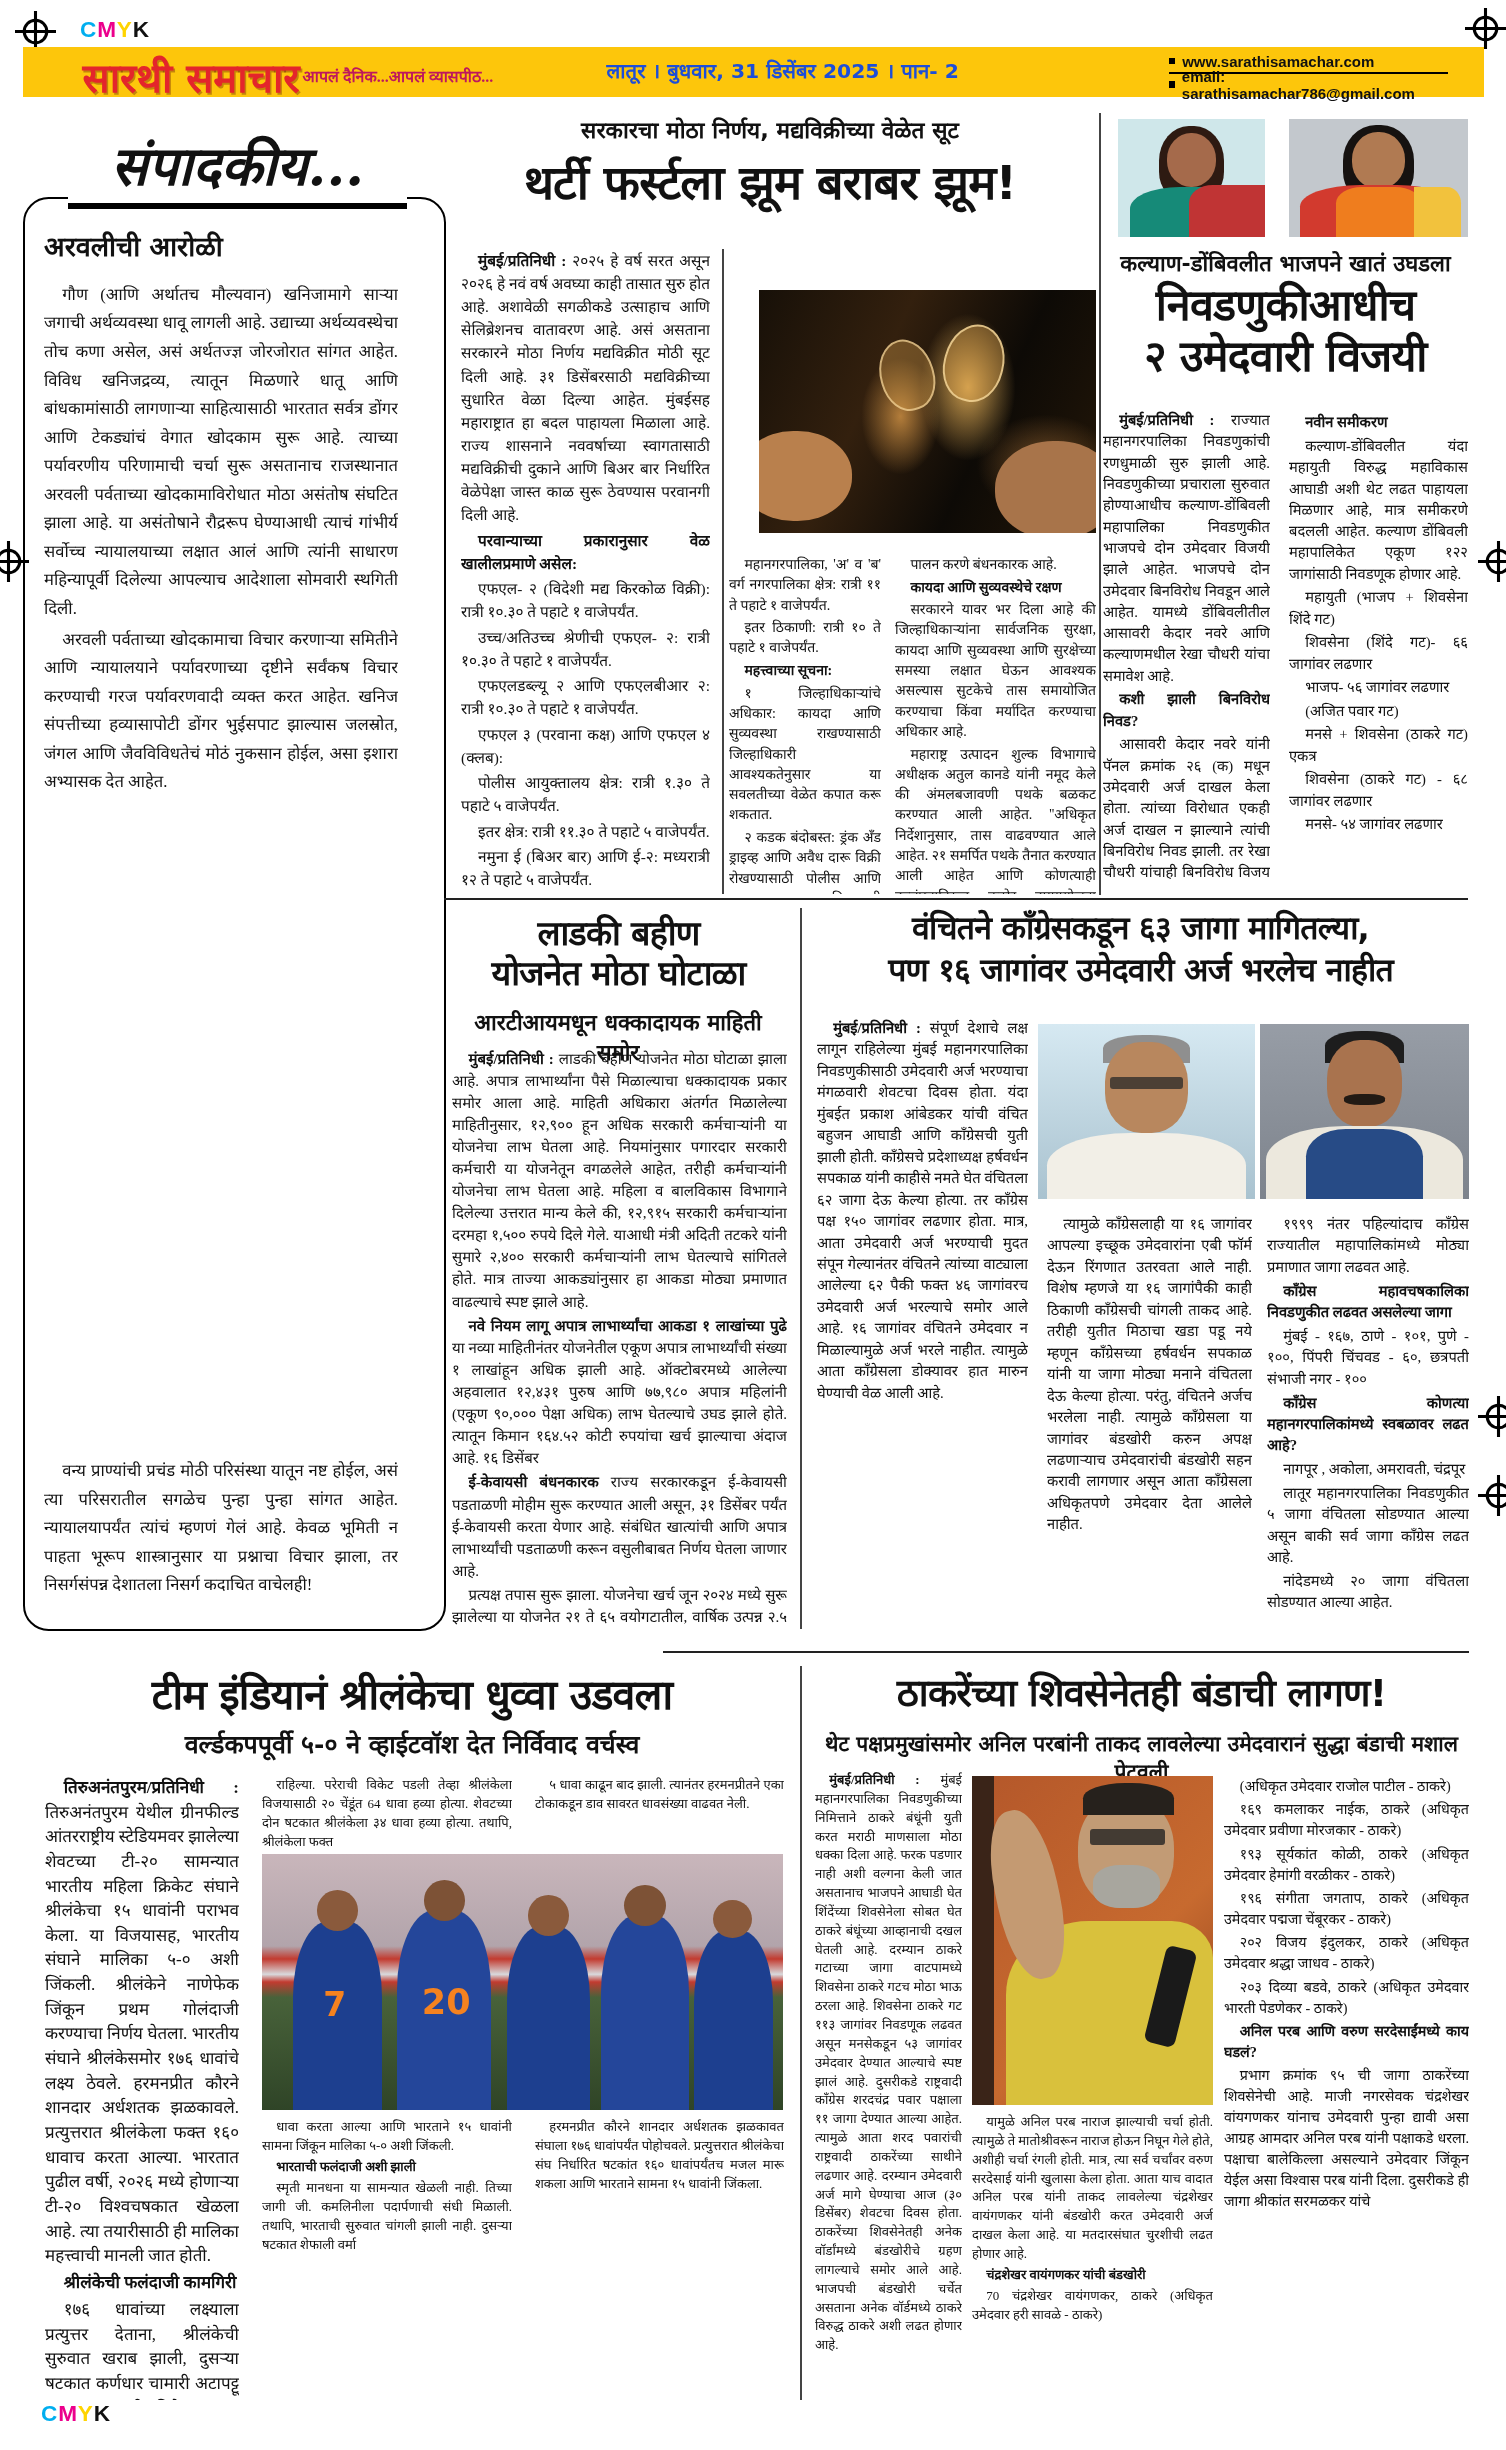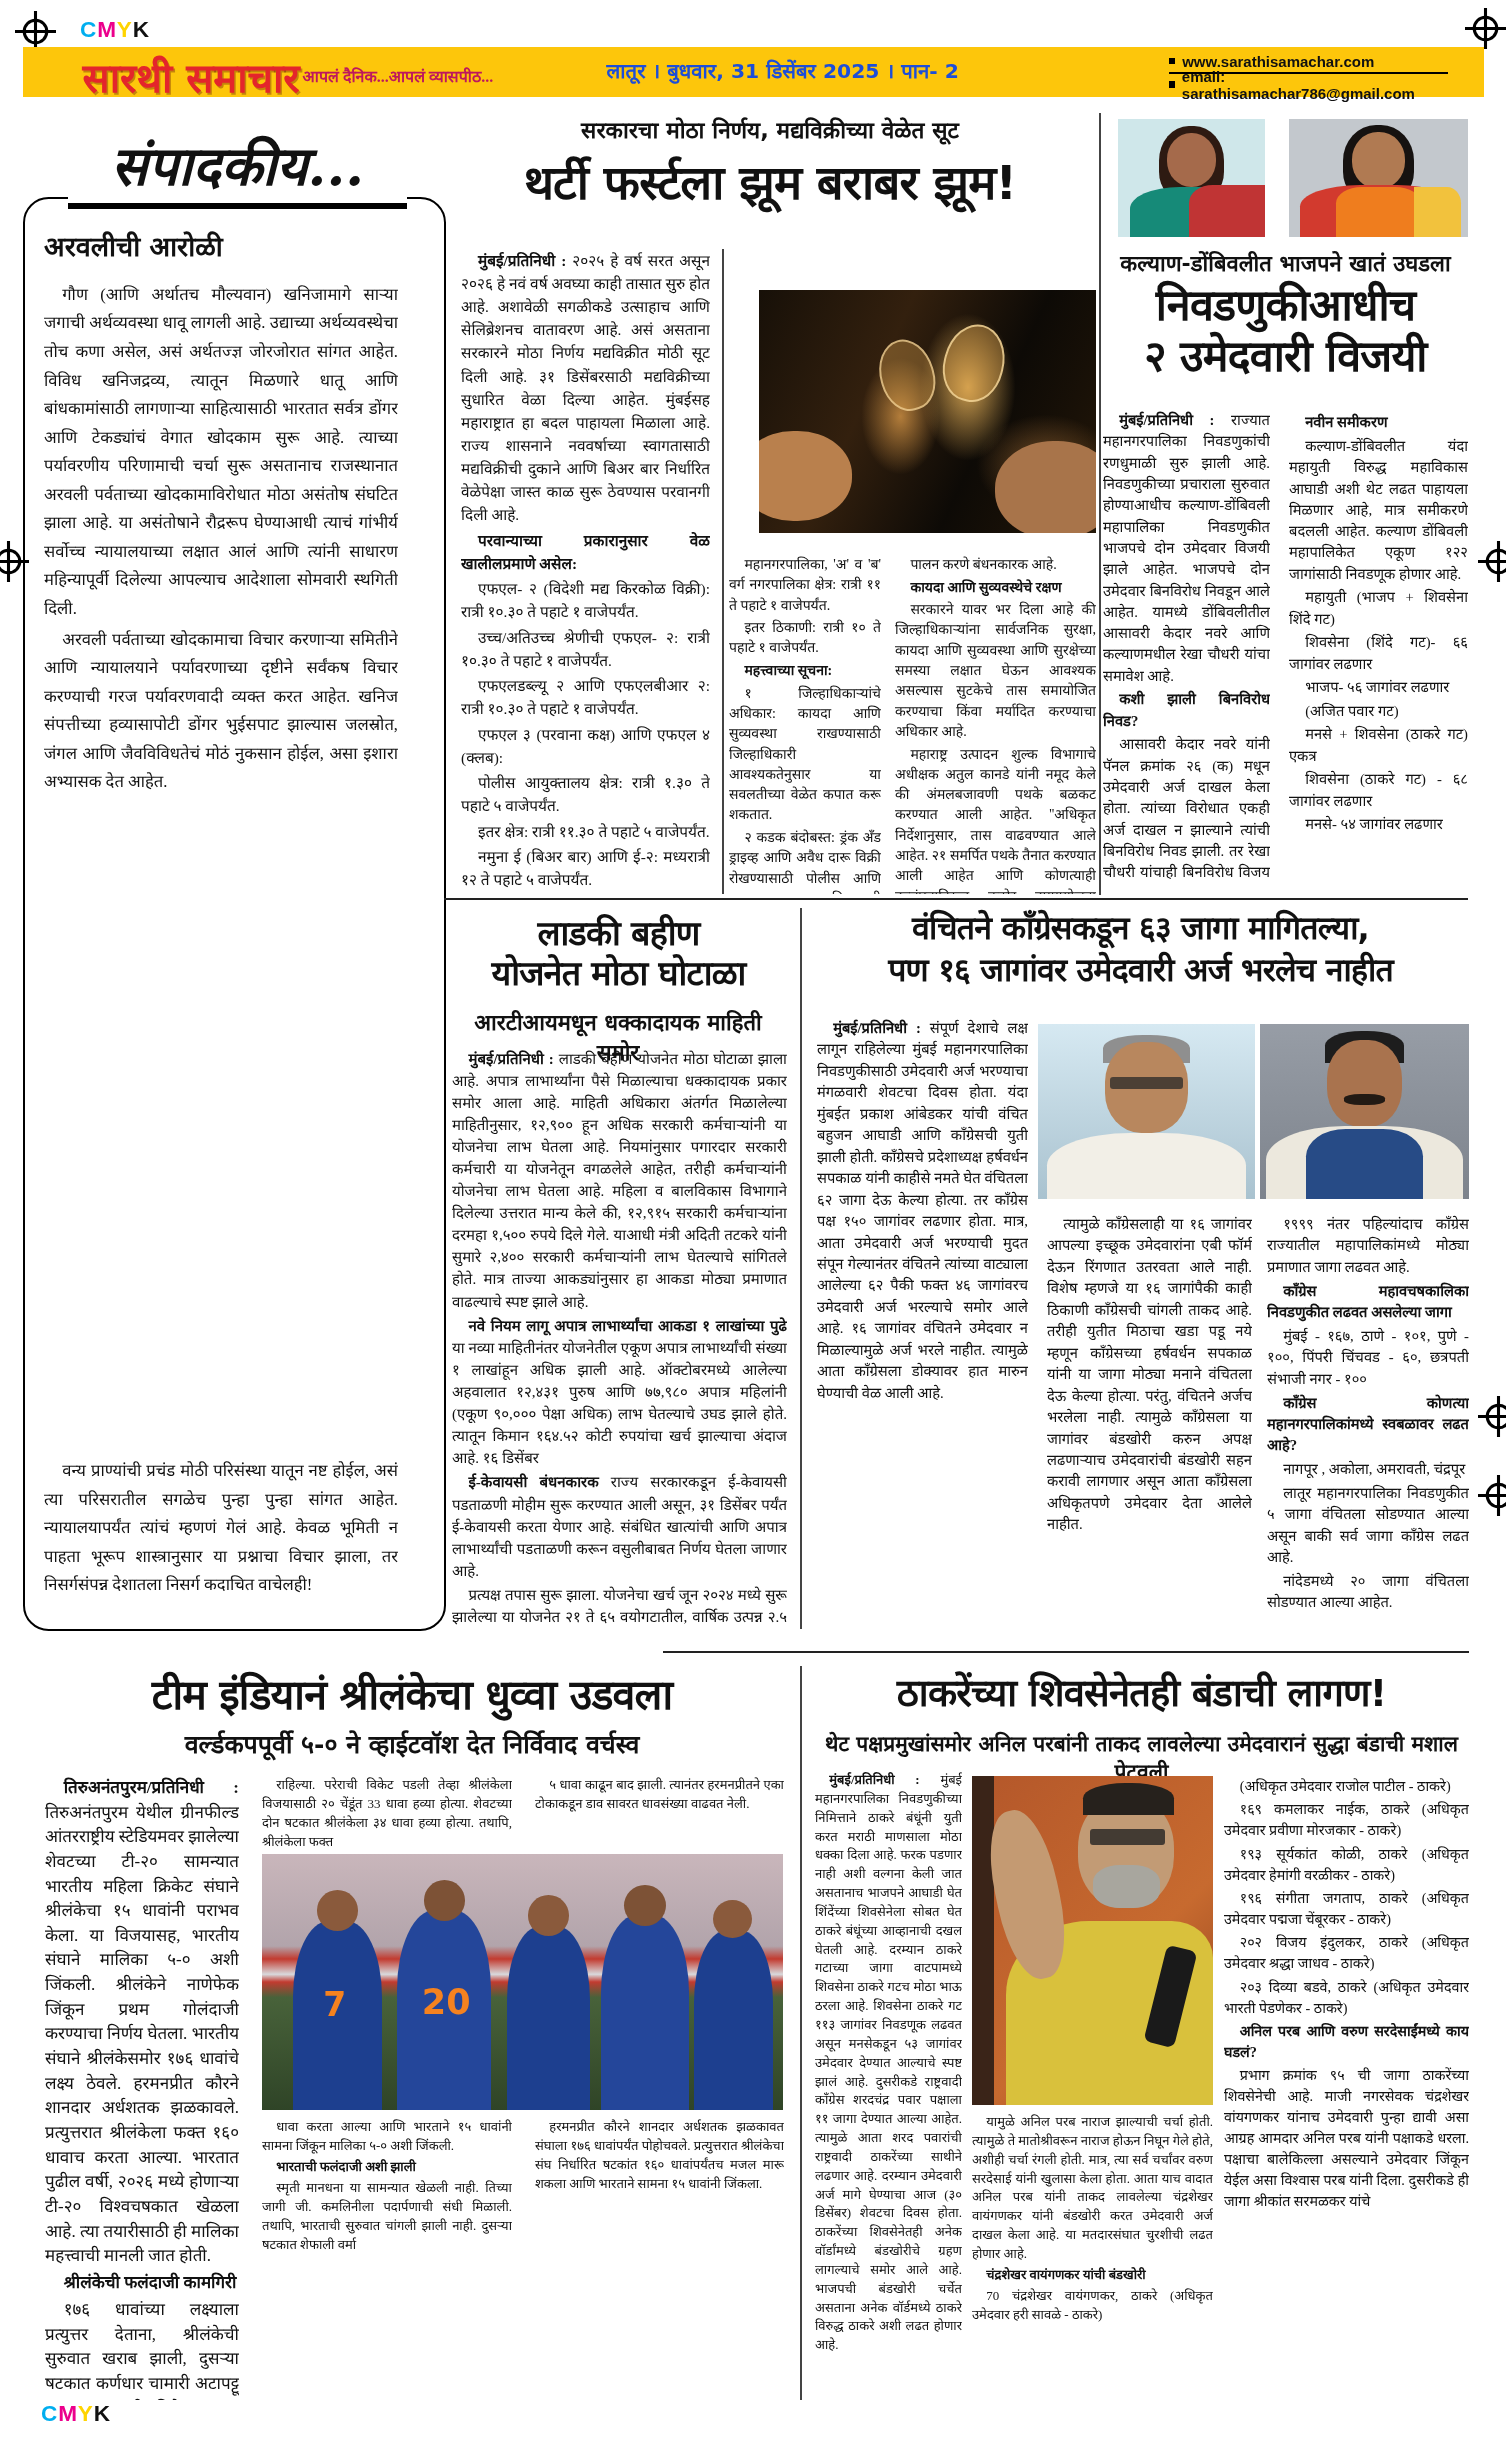--- a/index.html
+++ b/index.html
@@ -238,21 +238,21 @@
   <div class="vline" style="left:800px;top:1666px;height:734px;background:#444;"></div>
 
   <div class="headline" style="left:41px;top:1665px;width:742px;font-size:41px;">टीम इंडियानं श्रीलंकेचा धुव्वा उडवला</div>
   <div class="subhead" style="left:41px;top:1726px;width:742px;font-size:25px;">वर्ल्डकपपूर्वी ५-० ने व्हाईटवॉश देत निर्विवाद वर्चस्व</div>
   <div class="col" style="left:45px;top:1776px;width:194px;height:624px;font-size:17px;line-height:1.45;">
       <p class="para"><b class="lead">तिरुअनंतपुरम/प्रतिनिधी : </b>तिरुअनंतपुरम येथील ग्रीनफील्ड आंतरराष्ट्रीय स्टेडियमवर झालेल्या शेवटच्या टी-२० सामन्यात भारतीय महिला क्रिकेट संघाने श्रीलंकेचा १५ धावांनी पराभव केला. या विजयासह, भारतीय संघाने मालिका ५-० अशी जिंकली. श्रीलंकेने नाणेफेक जिंकून प्रथम गोलंदाजी करण्याचा निर्णय घेतला. भारतीय संघाने श्रीलंकेसमोर १७६ धावांचे लक्ष्य ठेवले. हरमनप्रीत कौरने शानदार अर्धशतक झळकावले. प्रत्युत्तरात श्रीलंकेला फक्त १६० धावाच करता आल्या. भारतात पुढील वर्षी, २०२६ मध्ये होणाऱ्या टी-२० विश्वचषकात खेळला आहे. त्या तयारीसाठी ही मालिका महत्त्वाची मानली जात होती.</p>
       <div class="ihead">श्रीलंकेची फलंदाजी कामगिरी</div>
       <p class="para">१७६ धावांच्या लक्ष्याला प्रत्युत्तर देताना, श्रीलंकेची सुरुवात खराब झाली, दुसऱ्या षटकात कर्णधार चामारी अटापट्टू स्वस्तात परतली. तिने फक्त २ धावा काढल्या. तथापि, त्यानंतर, हसिनी परेरा आणि दुल्हनीने उल्लेखनीय भागीदारी केली. दोघींनी धावसंख्या ८६ पर्यंत नेली आणि १२व्या षटकात दुल्हानीची विकेट पडली तेव्हा भारताला दुसरा विजय मिळाला. पण एका टोकाला परेराने आपले स्थान टिकवून ठेवले. १७ व्या षटकात ती बाद झाली. तिने ६५ धावा केल्या. तथापि, दुसऱ्या टोकाला विकेट पडत</p>
     </div>
   <div class="col" style="left:262px;top:1776px;width:250px;height:72px;font-size:13px;line-height:1.45;">
-      <p class="para">राहिल्या. परेराची विकेट पडली तेव्हा श्रीलंकेला विजयासाठी २० चेंडूंत 33 धावा हव्या होत्या. शेवटच्या दोन षटकात श्रीलंकेला ३४ धावा हव्या होत्या. तथापि, श्रीलंकेला फक्त</p>
+      <p class="para">राहिल्या. परेराची विकेट पडली तेव्हा श्रीलंकेला विजयासाठी २० चेंडूंत 64 धावा हव्या होत्या. शेवटच्या दोन षटकात श्रीलंकेला ३४ धावा हव्या होत्या. तथापि, श्रीलंकेला फक्त</p>
     </div>
   <div class="col" style="left:535px;top:1776px;width:249px;height:72px;font-size:13px;line-height:1.45;">
       <p class="para">५ धावा काढून बाद झाली. त्यानंतर हरमनप्रीतने एका टोकाकडून डाव सावरत धावसंख्या वाढवत नेली.</p>
     </div>
   <div class="photo" style="left:262px;top:1854px;width:521px;height:256px;
        background:linear-gradient(180deg,#c9b6bb 0%,#b2a4ab 36%,#c23b30 41%,#d8d9dc 47%,#c23b30 50%,#48623a 56%,#2f4427 100%);">
     <div class="ps" style="left:6%;top:26%;width:17%;height:74%;border-radius:40% 40% 0 0;background:#1d3f8f;">
       <span class="jersey" style="left:34%;top:34%;font-size:33px;">7</span>
     </div>
     <div class="ps" style="left:26%;top:22%;width:18%;height:78%;border-radius:40% 40% 0 0;background:#24469a;">

